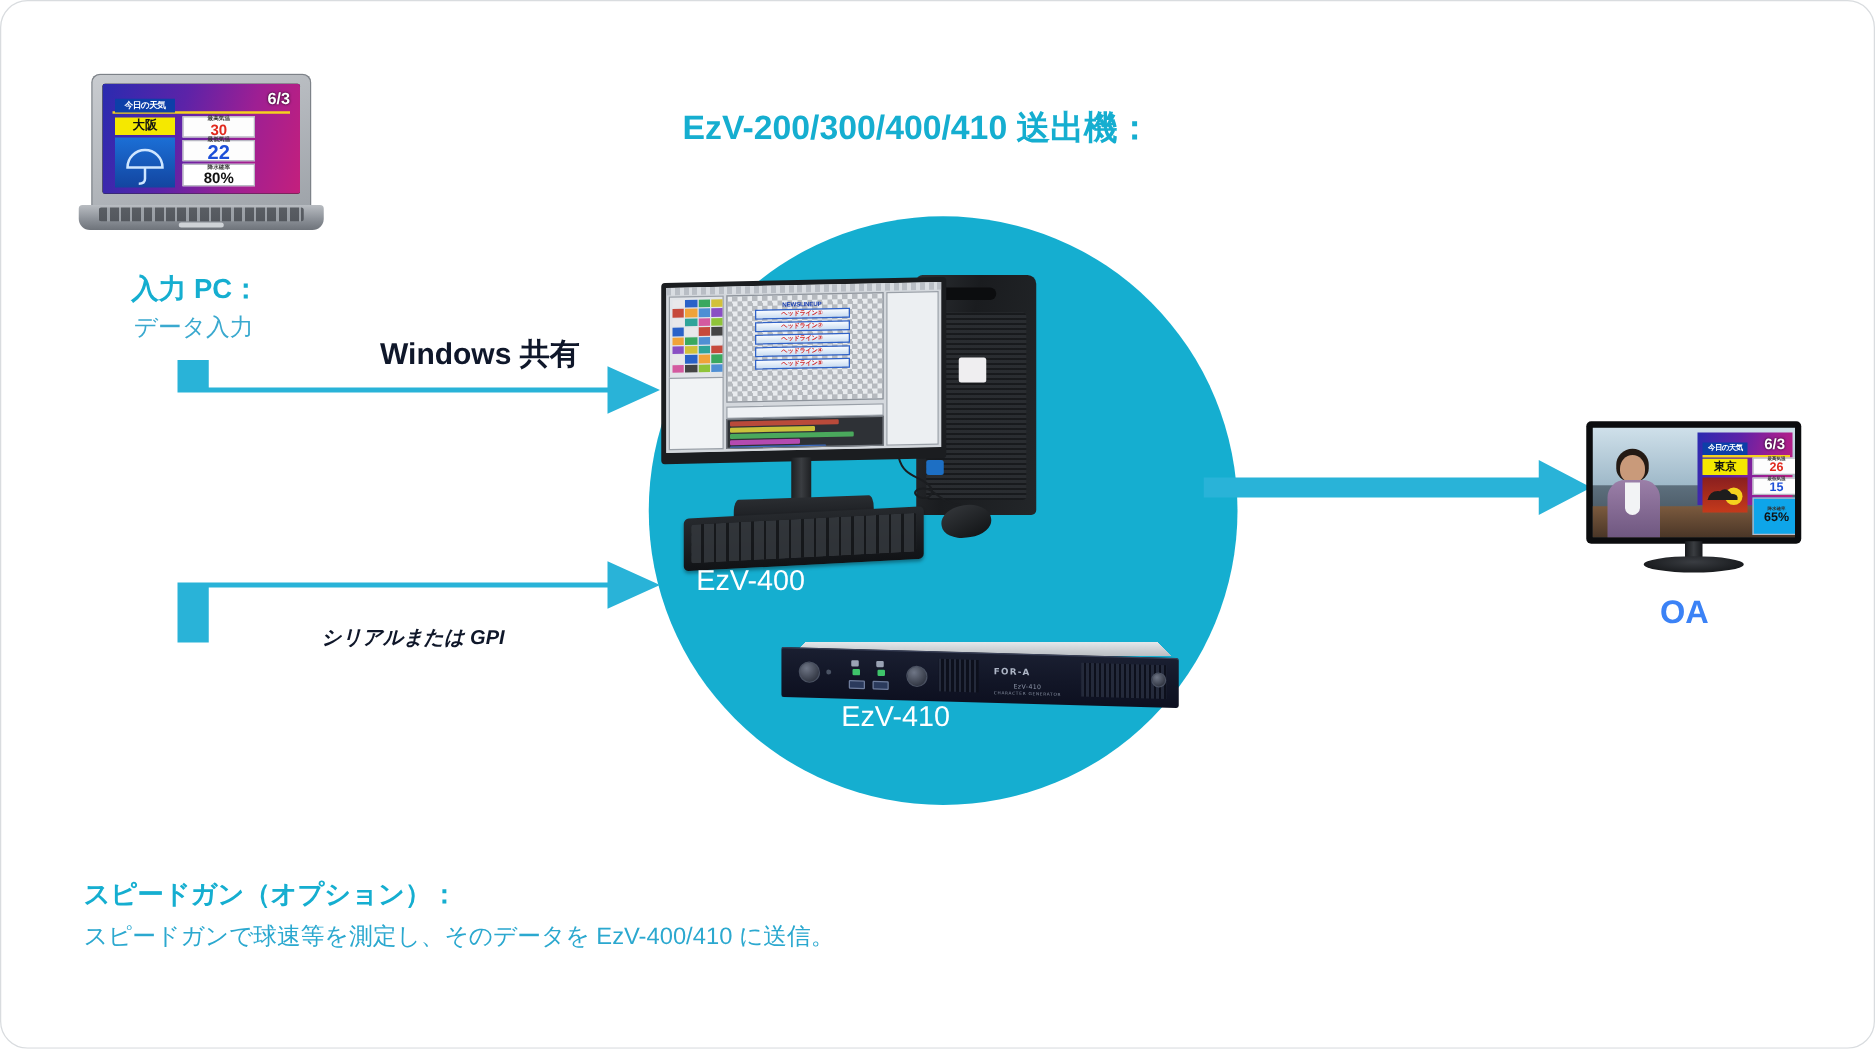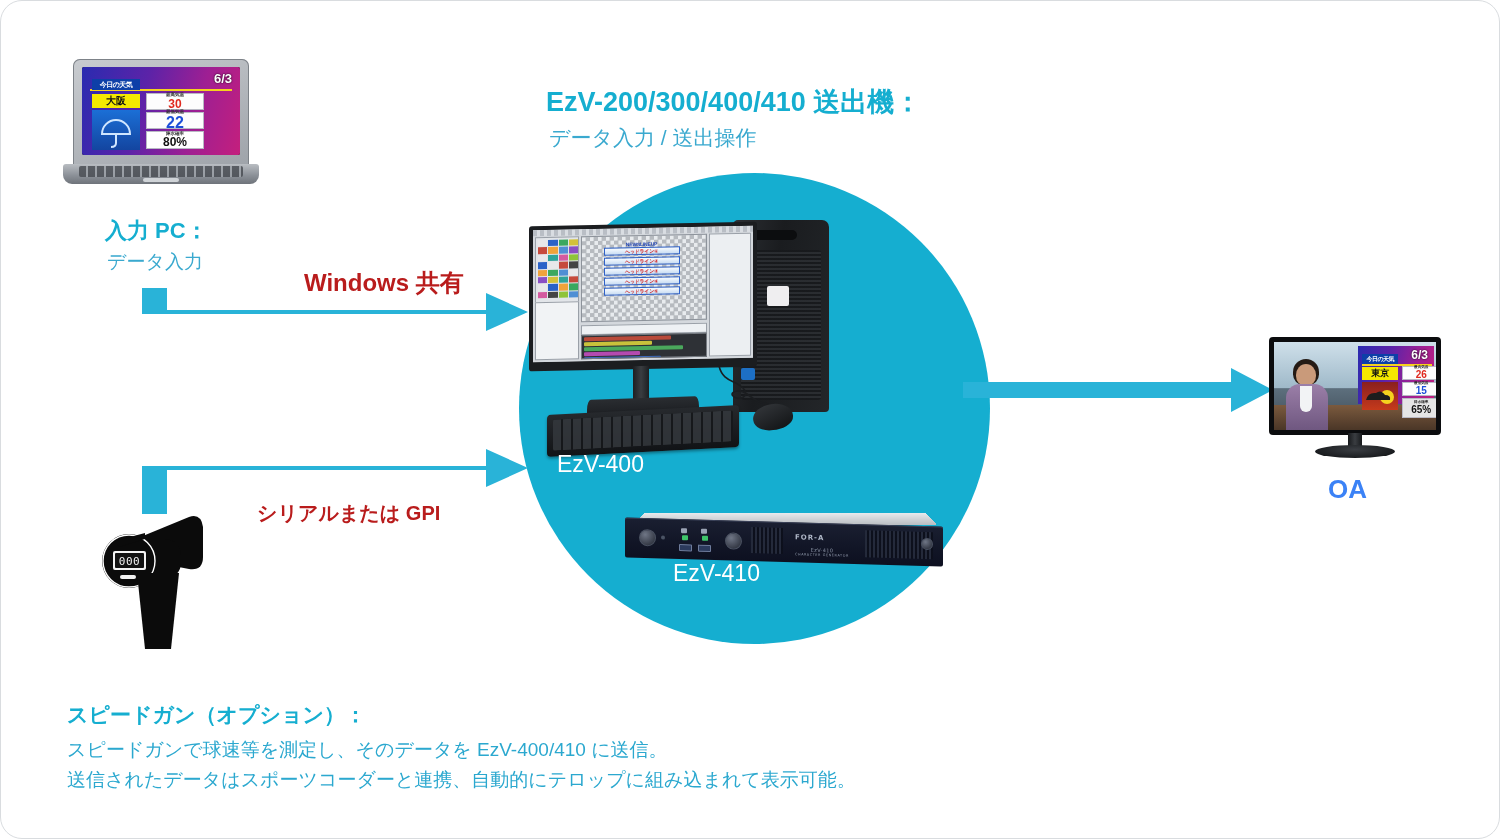--- a/index.html
+++ b/index.html
@@ -37,21 +37,21 @@
     color: #15aed0;
     white-space: nowrap;
   }
   .hdr-sub {
     position: absolute;
     color: #3aa9cf;
     white-space: nowrap;
   }
   .gray-label {
     position: absolute;
-    color: #b91c1c;
+    color: #0f172a;
     font-weight: bold;
     white-space: nowrap;
   }
   .white-label {
     position: absolute;
     color: #ffffff;
     white-space: nowrap;
   }
   .teal-label {
     position: absolute;
@@ -329,21 +329,20 @@
   .cap-line { color: #2ba8cf; font-size: 19px; line-height: 30px; }
 </style>
 </head>
 <body>
 
 <div id="canvas">
 
   <div class="hub-circle"></div>
 
   <div class="hdr-title" style="left:545px; top:83px; font-size:27px;">EzV-200/300/400/410 送出機：</div>
-  <div class="hdr-sub" style="left:548px; top:123px; font-size:21px;">データ入力 / 送出操作</div>
 
   <div class="laptop">
     <div class="lt-lid">
       <div class="lt-screen">
         <div class="wx">
           <div class="wx-bg"></div>
           <div class="wx-date" style="right:8px; top:4px; font-size:13px;">6/3</div>
           <div class="wx-rule" style="left:8px; top:22px; width:142px;"></div>
           <div class="wx-tag" style="left:10px; top:12px; width:48px; height:11px; font-size:7px; line-height:11px;">今日の天気</div>
           <div class="wx-city" style="left:10px; top:27px; width:48px; height:14px; font-size:10px; line-height:14px;">大阪</div>
@@ -377,21 +376,21 @@
   <div class="hdr-sub" style="left:106px; top:248px; font-size:19px;">データ入力</div>
 
   <svg class="arrow-svg" style="left:135px; top:280px; width:400px; height:62px;">
     <path d="M6,7 L31,7 L31,29 L350,29 L350,12 L392,31 L350,50 L350,33 L6,33 Z" fill="#29b3d8"></path>
   </svg>
   <div class="gray-label" style="left:303px; top:266px; font-size:24px;">Windows 共有</div>
 
   <svg class="arrow-svg" style="left:135px; top:450px; width:400px; height:62px;">
     <path d="M6,7 L350,7 L350,-10 L392,9 L350,28 L350,11 L31,11 L31,55 L6,55 Z" fill="#29b3d8" transform="translate(0,8)"></path>
   </svg>
-  <div class="gray-label" style="left:256px; top:499px; font-size:20px;">シリアルまたは GPI</div>
+  <div class="gray-label" style="left:256px; top:499px; font-size:16px;font-style:italic;">シリアルまたは GPI</div>
 
   <div class="ws">
     <div class="ws-tower">
       <div class="ws-tower-grill"></div>
       <div class="ws-badge"></div>
       <div class="ws-badge2"></div>
     </div>
 
     <div class="ws-mon-frame">
       <div class="ws-mon-screen">
@@ -529,47 +528,32 @@
             </svg>
           </div>
           <div class="wx-row" style="left:44px; top:20px; width:38px; height:14px;">
             <span class="cap" style="font-size:3.6px;">最高気温</span>
             <span class="val" style="font-size:10px; color:#e02a1f;">26</span>
           </div>
           <div class="wx-row" style="left:44px; top:36px; width:38px; height:14px;">
             <span class="cap" style="font-size:3.6px;">最低気温</span>
             <span class="val" style="font-size:10px; color:#1d4fd8;">15</span>
           </div>
-          <div class="wx-row" style="left:44px; top:52px; width:38px; height:20px; background:#e5e5e5;">
+          <div class="wx-row" style="left:44px; top:52px; width:38px; height:30px; background:#0ea5e9;">
             <span class="cap" style="font-size:3.6px;">降水確率</span>
             <span class="val" style="font-size:10px; color:#111;">65%</span>
           </div>
         </div>
       </div>
     </div>
     <div class="oa-neck"></div>
     <div class="oa-base"></div>
   </div>
 
   <div class="teal-label" style="left:1327px; top:473px; font-size:26px; font-weight:bold;">OA</div>
 
-  <div class="gun">
-    <svg viewBox="0 0 120 152" width="120" height="152">
-      <path d="M28 46 L96 18 q12 -4 14 10 l0 30 q0 14 -14 12 L44 60 Z" fill="#0b0b0b"></path>
-      <rect x="28" y="40" width="60" height="40" rx="16" fill="#0b0b0b"></rect>
-      <circle cx="36" cy="62" r="27" fill="#0b0b0b"></circle>
-      <circle cx="36" cy="62" r="26" fill="none" stroke="#ffffff" stroke-width="1.4"></circle>
-      <rect x="20" y="52" width="33" height="19" rx="2" fill="#f2f2f2"></rect>
-      <rect x="22" y="54" width="29" height="15" rx="1" fill="#111"></rect>
-      <text x="36.5" y="66" font-family="DejaVu Sans Mono, monospace" font-size="11" fill="#f2f2f2" text-anchor="middle" letter-spacing="0.5">000</text>
-      <rect x="27" y="76" width="16" height="4" rx="2" fill="#f2f2f2"></rect>
-      <path d="M44 74 L86 74 L78 150 L52 150 Z" fill="#0b0b0b"></path>
-      <path d="M22 42 L52 34 L52 40 L26 48 Z" fill="#0b0b0b"></path>
-    </svg>
-  </div>
 
   <div class="caption">
     <div class="cap-head">スピードガン（オプション）：</div>
     <div class="cap-line">スピードガンで球速等を測定し、そのデータを EzV-400/410 に送信。</div>
-    <div class="cap-line">送信されたデータはスポーツコーダーと連携、自動的にテロップに組み込まれて表示可能。</div>
   </div>
 
 </div>
 
 </body></html>

